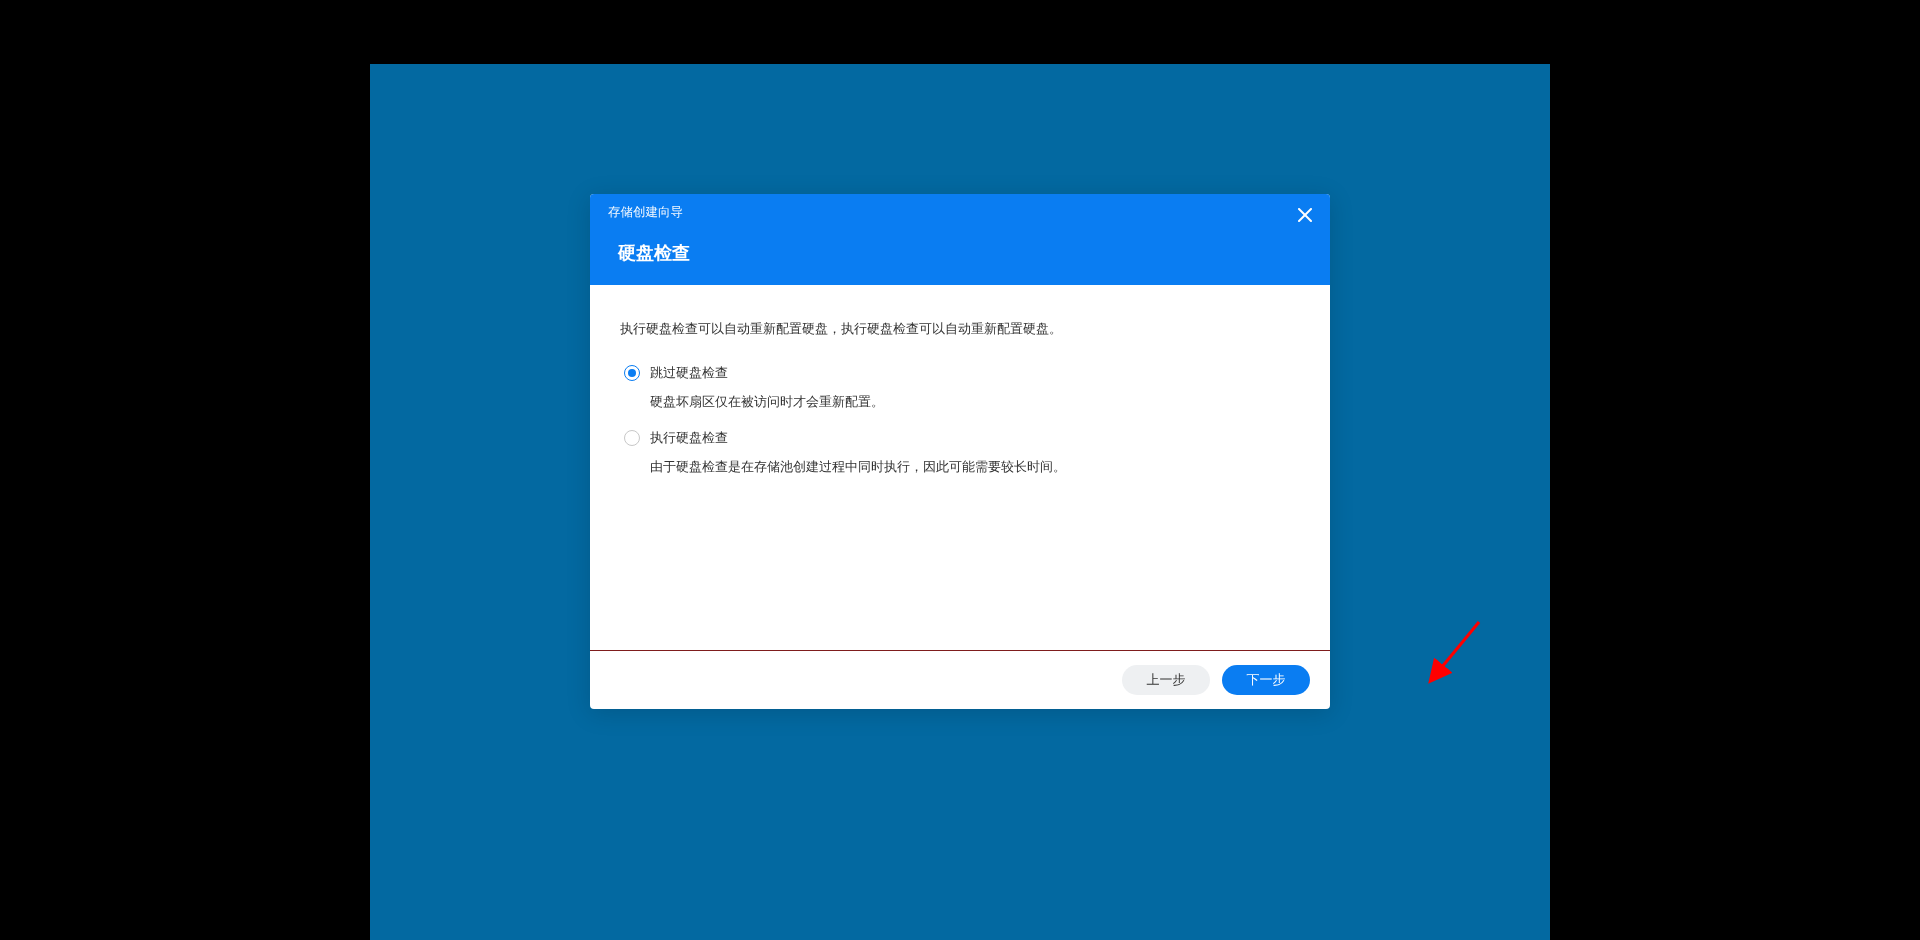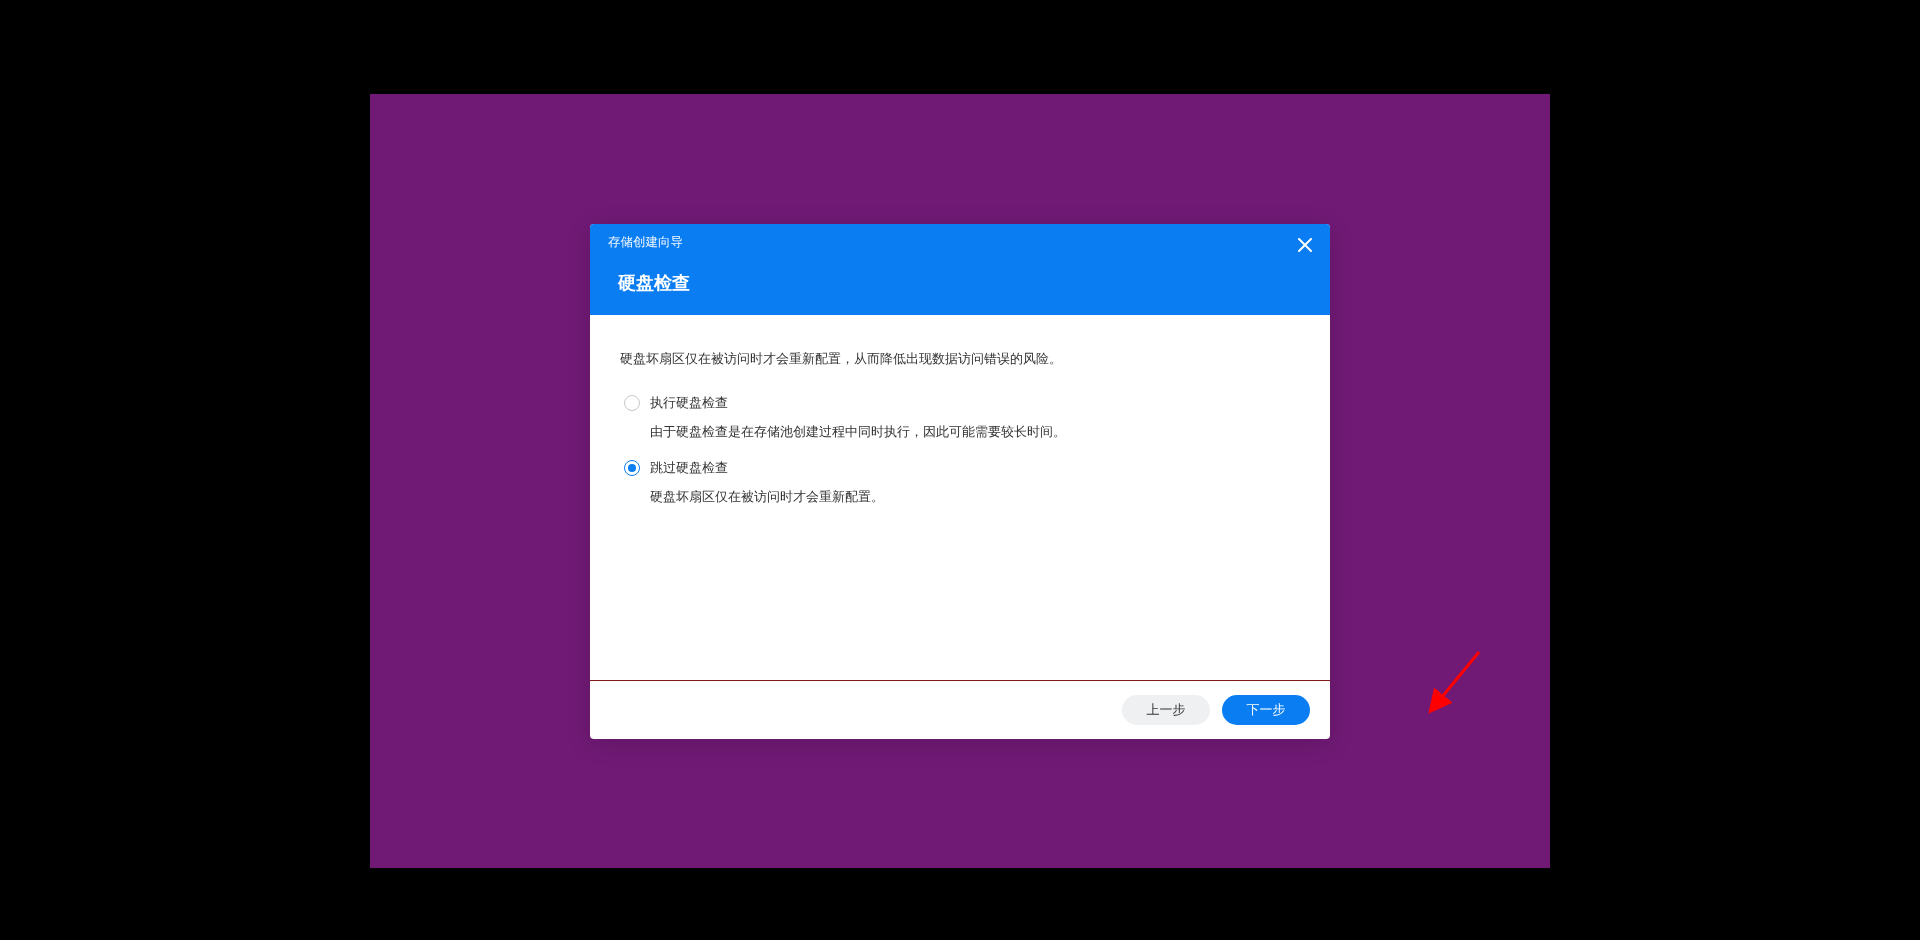--- a/index.html
+++ b/index.html
@@ -13,23 +13,23 @@
       height: 940px;
       background: #000;
       font-family: "Microsoft YaHei", "PingFang SC", -apple-system, sans-serif;
       display: flex;
       align-items: flex-start;
       justify-content: center;
     }
     
     .page-container {
       width: 1180px;
-      height: 774px;
-      background: #701a75;
-      margin-top: 94px;
+      height: 876px;
+      background: #0369a1;
+      margin-top: 64px;
       display: flex;
       align-items: center;
       justify-content: center;
       position: relative;
     }
     
     .dialog {
       width: 740px;
       height: 515px;
       background: #fff;
@@ -191,36 +191,36 @@
       <div class="dialog-title-large">硬盘检查</div>
       <div class="dialog-close">
         <svg viewBox="0 0 14 14" fill="none" stroke="#fff" stroke-width="2" stroke-linecap="round">
           <line x1="1" y1="1" x2="13" y2="13"></line>
           <line x1="13" y1="1" x2="1" y2="13"></line>
         </svg>
       </div>
     </div>
 
     <div class="dialog-body">
-      <div class="description">硬盘坏扇区仅在被访问时才会重新配置，从而降低出现数据访问错误的风险。</div>
+      <div class="description">执行硬盘检查可以自动重新配置硬盘，执行硬盘检查可以自动重新配置硬盘。</div>
+
+      <div class="radio-option">
+        <div class="radio-row">
+          <div class="radio-circle checked"></div>
+          <div class="radio-label">跳过硬盘检查</div>
+        </div>
+        <div class="radio-help">硬盘坏扇区仅在被访问时才会重新配置。</div>
+      </div>
 
       <div class="radio-option">
         <div class="radio-row">
           <div class="radio-circle"></div>
           <div class="radio-label">执行硬盘检查</div>
         </div>
         <div class="radio-help">由于硬盘检查是在存储池创建过程中同时执行，因此可能需要较长时间。</div>
-      </div>
-
-      <div class="radio-option">
-        <div class="radio-row">
-          <div class="radio-circle checked"></div>
-          <div class="radio-label">跳过硬盘检查</div>
-        </div>
-        <div class="radio-help">硬盘坏扇区仅在被访问时才会重新配置。</div>
       </div>
     </div>
 
     <div class="dialog-footer">
       <button class="btn btn-secondary">上一步</button>
       <button class="btn btn-primary">下一步</button>
     </div>
 
   </div>
 

